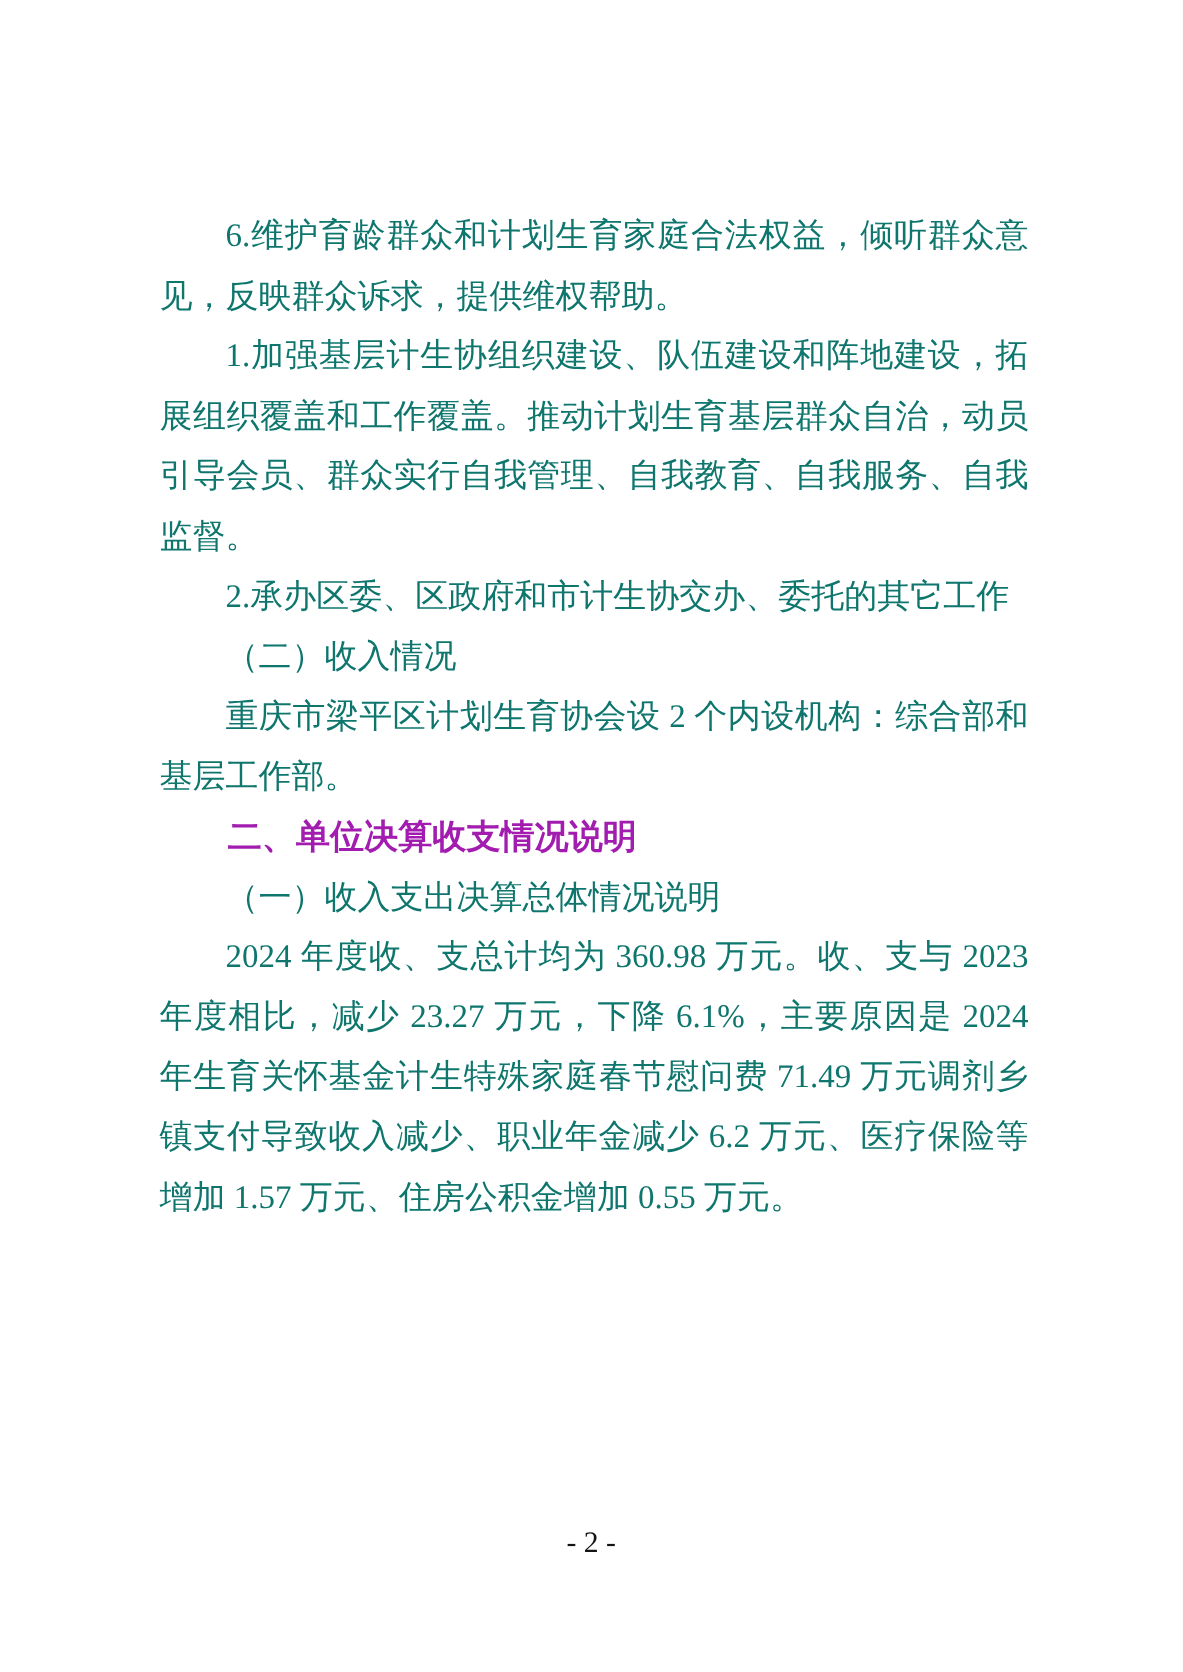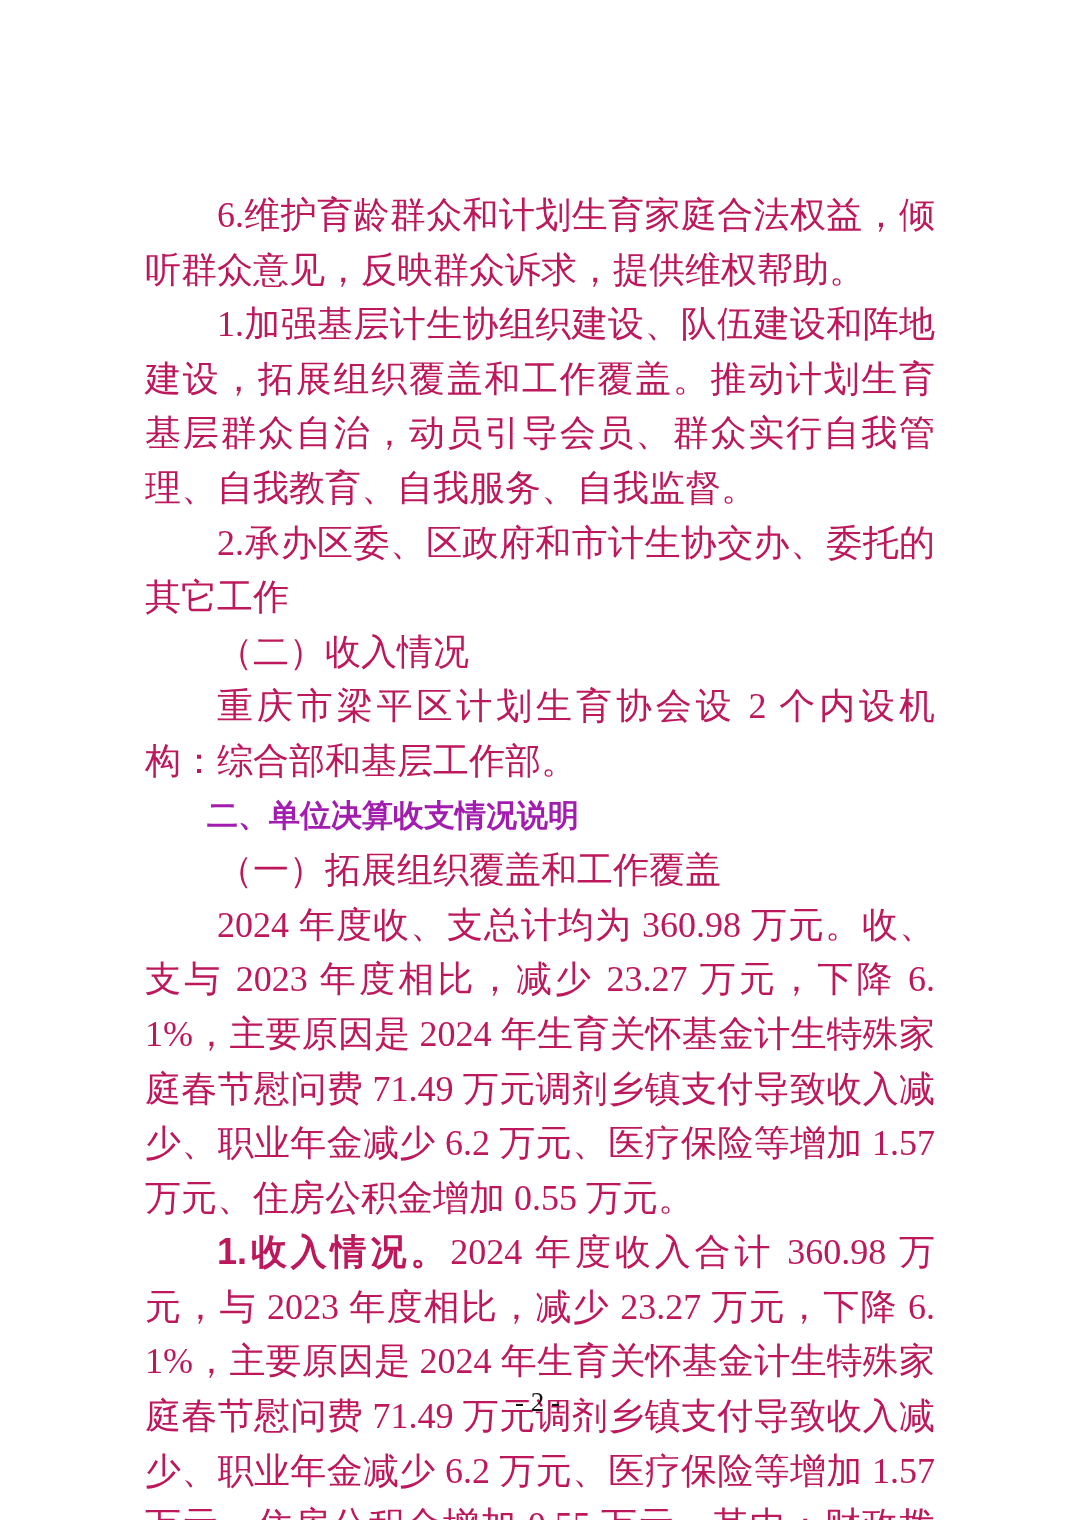--- a/index.html
+++ b/index.html
@@ -13,26 +13,26 @@
     color: #141414;
     font-family: "Liberation Serif", "DejaVu Serif", serif;
   }
   .text-block {
     position: absolute;
     left: 145px;
     top: 188px;
     width: 790px;
   }
   .para {
-    font-size: 36px;
+    font-size: 30px;
     line-height: 54.6px;
     text-align: justify;
     text-justify: inter-ideograph;
     text-indent: 2em;
-    color: #be185d;
+    color: #0f766e;
     word-break: break-all;
   }
   .heading-major {
     font-family: "Liberation Sans", "DejaVu Sans", sans-serif;
     font-weight: 700;
     font-size: 31px;
     line-height: 54.6px;
     text-indent: 2em;
     color: #a21caf;
   }
@@ -56,20 +56,19 @@
 <body>
 
 <div class="sheet">
   <main class="text-block">
     <p class="para">6.维护育龄群众和计划生育家庭合法权益，倾听群众意见，反映群众诉求，提供维权帮助。</p>
     <p class="para">1.加强基层计生协组织建设、队伍建设和阵地建设，拓展组织覆盖和工作覆盖。推动计划生育基层群众自治，动员引导会员、群众实行自我管理、自我教育、自我服务、自我监督。</p>
     <p class="para">2.承办区委、区政府和市计生协交办、委托的其它工作</p>
     <p class="para">（二）收入情况</p>
     <p class="para">重庆市梁平区计划生育协会设 2 个内设机构：综合部和基层工作部。</p>
     <h2 class="heading-major">二、单位决算收支情况说明</h2>
-    <p class="para">（一）拓展组织覆盖和工作覆盖</p>
+    <p class="para">（一）收入支出决算总体情况说明</p>
     <p class="para">2024 年度收、支总计均为 360.98 万元。收、支与 2023 年度相比，减少 23.27 万元，下降 6.1%，主要原因是 2024 年生育关怀基金计生特殊家庭春节慰问费 71.49 万元调剂乡镇支付导致收入减少、职业年金减少 6.2 万元、医疗保险等增加 1.57 万元、住房公积金增加 0.55 万元。</p>
-    <p class="para"><span class="bold-label">1.收入情况。</span><span>2024 年度收入合计 360.98 万元，与 2023 年度相比，减少 23.27 万元，下降 6.1%，主要原因是 2024 年生育关怀基金计生特殊家庭春节慰问费 71.49 万元调剂乡镇支付导致收入减少、职业年金减少 6.2 万元、医疗保险等增加 1.57 万元、住房公积金增加 0.55 万元。其中：财政拨款收入 360.98 万元，占</span></p>
   </main>
   <footer class="page-footer">
     <span>- 2 -</span>
   </footer>
 </div>
 
 </body></html>

